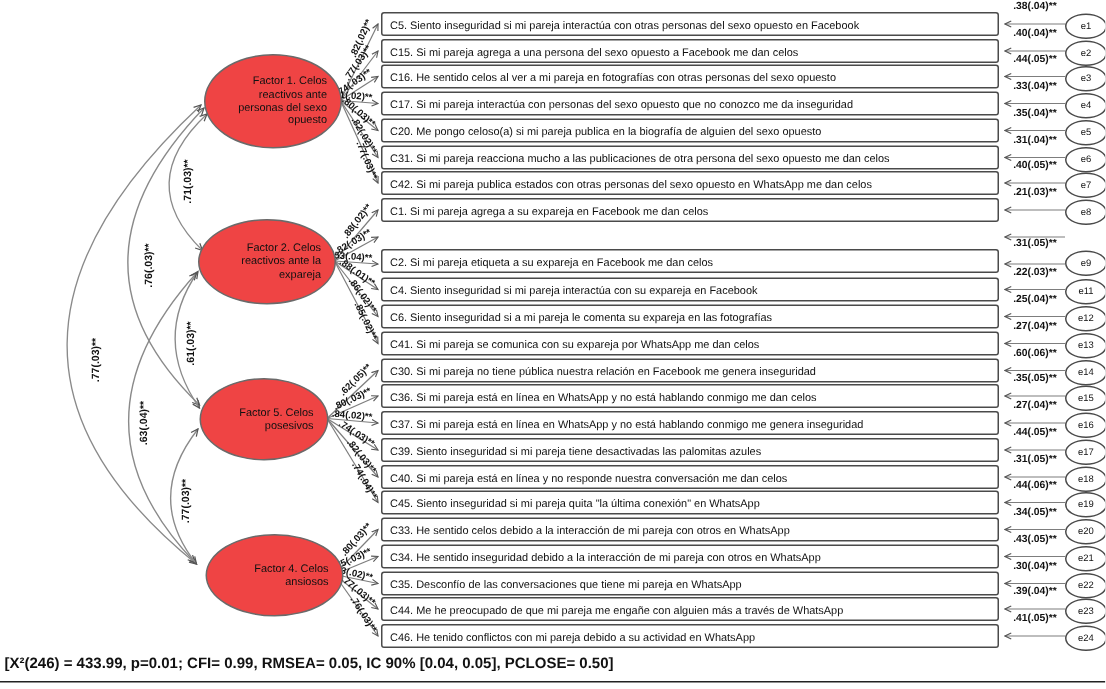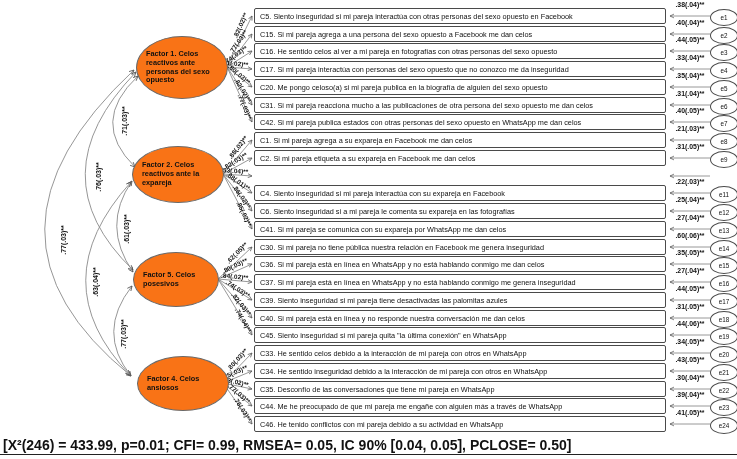--- a/index.html
+++ b/index.html
@@ -10,24 +10,24 @@
   .arc{fill:none;stroke:#8a8a8a;stroke-width:0.9;marker-start:url(#ah);marker-end:url(#ah);}
   .ld{font-family:"Liberation Sans",sans-serif;font-size:6.4px;font-weight:600;text-anchor:end;fill:#111;}
   .cor{font-family:"Liberation Sans",sans-serif;font-size:7px;font-weight:700;text-anchor:middle;fill:#111;}
   .row{position:absolute;left:254px;width:483px;height:16px;}
   .box{position:absolute;left:0;top:0;width:412px;height:16px;border:1px solid #4a4a4a;border-radius:2px;
        background:#fff;display:flex;align-items:center;padding-left:5px;box-sizing:border-box;
        font-size:7.3px;white-space:nowrap;}
   .ev{position:absolute;left:413px;top:-7px;width:46px;text-align:center;font-size:6.9px;font-weight:600;}
   .ec{position:absolute;left:456px;top:0.5px;width:26px;height:15px;border:1px solid #4a4a4a;border-radius:50%;
       background:#fff;display:flex;align-items:center;justify-content:center;font-size:6.3px;}
-  .factor{position:absolute;border:1px solid #6a6a6a;border-radius:50%;background:#f97316;
-          display:flex;align-items:center;justify-content:center;text-align:left;
-          font-size:7.3px;font-weight:700;line-height:1.2;padding:0 9px;box-sizing:border-box;}
-  .fit{position:absolute;left:3px;top:437px;font-size:14px;font-weight:700;}
+  .factor{position:absolute;border:1px solid #6a6a6a;border-radius:50%;background:#ef4444;
+          display:flex;align-items:center;justify-content:center;text-align:right;
+          font-size:7.3px;font-weight:400;line-height:1.2;padding:0 9px;box-sizing:border-box;}
+  .fit{position:absolute;left:3px;top:437px;font-size:10px;font-weight:700;}
   .rule{position:absolute;left:0;top:454px;width:737px;border-top:1.3px solid #222;height:0;}
 </style>
 </head>
 <body>
 
 <div class="canvas">
 
   <svg class="layer" width="737" height="459" viewBox="0 0 737 459">
     <defs>
       <marker id="ah" viewBox="0 0 10 10" refX="8.5" refY="5" markerWidth="6.5" markerHeight="6.5" orient="auto-start-reverse">
@@ -203,21 +203,21 @@
     </div>
   <div class="row" style="top:132px">
       <div class="box">
         <span>C1. Si mi pareja agrega a su expareja en Facebook me dan celos</span>
       </div>
       <div class="ev">.21(.03)**</div>
       <div class="ec">
         <span>e8</span>
       </div>
     </div>
-  <div class="row" style="top:150px">
+  <div class="row" style="top:166px">
       <div class="box">
         <span>C2. Si mi pareja etiqueta a su expareja en Facebook me dan celos</span>
       </div>
       <div class="ev">.31(.05)**</div>
       <div class="ec">
         <span>e9</span>
       </div>
     </div>
   <div class="row" style="top:185px">
       <div class="box">

